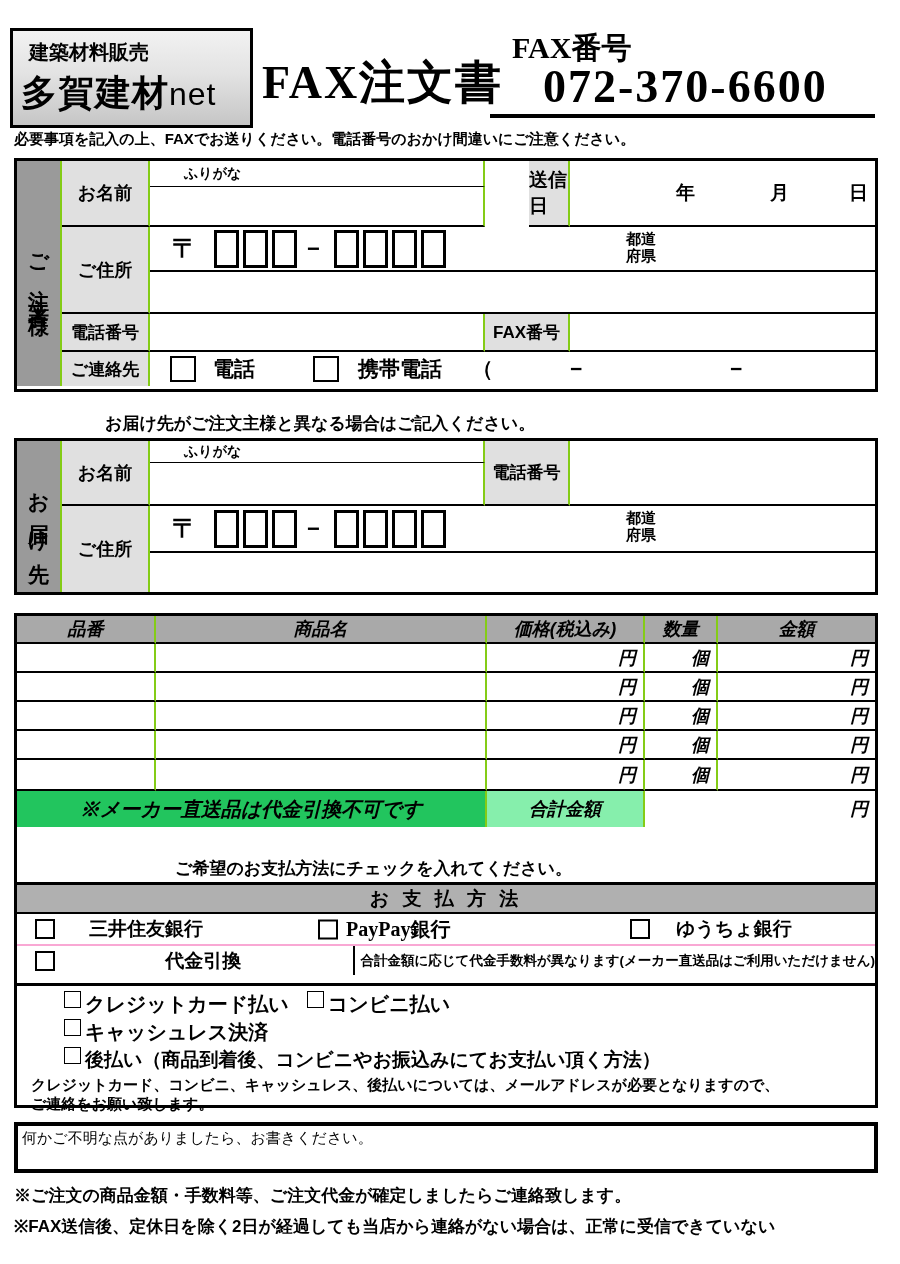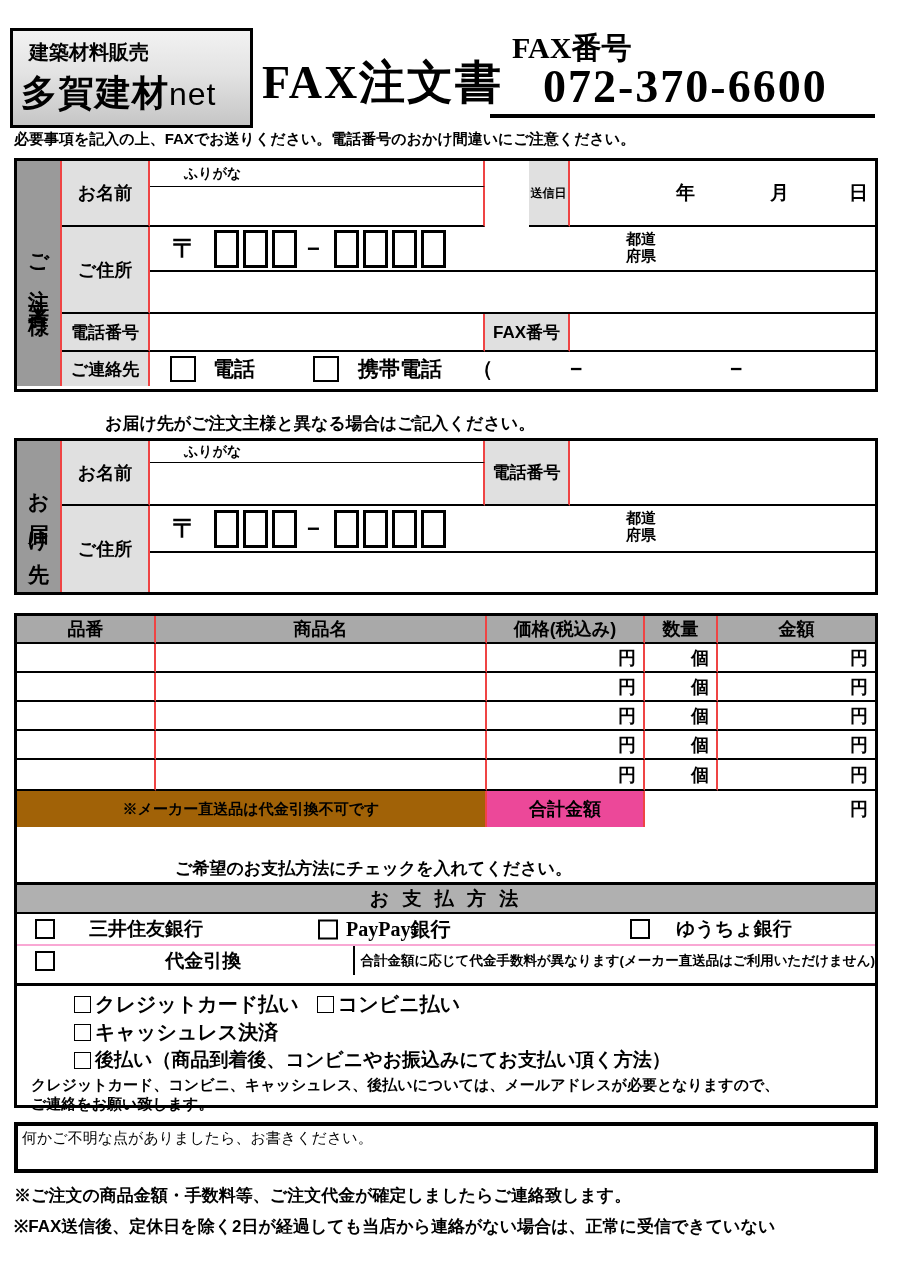--- a/index.html
+++ b/index.html
@@ -18,21 +18,21 @@
   .title{left:262px;top:52px;font-size:46px;font-weight:bold;font-family:"Liberation Serif",serif;letter-spacing:2px;}
   .fax-label-hdr{left:512px;top:28px;font-size:30px;font-weight:bold;font-family:"Liberation Serif",serif;}
   .fax-number{left:543px;top:60px;font-size:46px;font-weight:bold;font-family:"Liberation Serif",serif;letter-spacing:2px;}
   .fax-underline{left:490px;top:114px;width:385px;height:4px;background:#000;}
 
   .instruction{left:14px;top:130px;font-size:15px;font-weight:bold;}
 
   
   .grid{display:grid;border:3px solid #000;box-sizing:border-box;background:#fff;}
   .cell{display:flex;align-items:center;justify-content:center;box-sizing:border-box;position:relative;min-width:0;min-height:0;}
-  .br{border-right:2px solid #ef4444;}
+  .br{border-right:2px solid #84cc16;}
   .bb{border-bottom:2px solid #000;}
   .bb1{border-bottom:1px solid #000;}
   .glabel{background:#e0e0e0;font-weight:bold;font-size:18px;}
   .vlabel{background:#9a9a9a;writing-mode:vertical-rl;text-orientation:upright;
           font-weight:bold;font-size:21px;letter-spacing:9px;display:flex;align-items:center;justify-content:center;}
 
   .t1{left:14px;top:158px;width:864px;height:234px;
       grid-template-columns:45px 88px 335px 85px 305px;
       grid-template-rows:26px 40px 45px 42px 38px 34px;}
   .t2{left:14px;top:438px;width:864px;height:157px;
@@ -51,41 +51,41 @@
   .contact-item{position:absolute;top:50%;transform:translateY(-50%);font-size:21px;font-weight:bold;white-space:nowrap;}
   .cb26{width:26px;height:26px;}
 
   
   .cap2{left:105px;top:412px;font-size:17px;font-weight:bold;}
   .cap3{left:175px;top:857px;font-size:17px;font-weight:bold;}
 
   
   .tp{left:14px;top:613px;width:864px;height:273px;
       grid-template-columns:139px 331px 158px 73px 157px;
-      grid-template-rows:28px 29px 29px 29px 29px 31px 36px;}
+      grid-template-rows:28px 29px 29px 29px 29px 31px 36px;font-style:italic;}
   .phead{background:#a9a9a9;font-weight:bold;font-size:18px;}
   .unit{justify-content:flex-end;padding-right:7px;font-size:18px;font-weight:bold;}
-  .note-cell{background:#a16207;font-weight:bold;font-size:15px;}
-  .total-cell{background:#ec4899;font-weight:bold;font-size:18px;}
+  .note-cell{background:#22c55e;font-weight:bold;font-size:20px;}
+  .total-cell{background:#86efac;font-weight:bold;font-size:18px;}
 
   
   .pay{left:14px;top:882px;width:864px;height:108px;border:3px solid #000;box-sizing:border-box;background:#fff;}
   .pay-head{height:27px;background:#b0b0b0;display:flex;align-items:center;justify-content:center;
             font-weight:bold;font-size:19px;letter-spacing:4px;}
   .pay-r1{height:30px;border-top:2px solid #000;position:relative;}
   .pay-group{position:absolute;top:50%;transform:translateY(-50%);display:flex;align-items:center;font-size:19px;font-weight:bold;white-space:nowrap;}
   .pay-r2{height:29px;border-top:2px solid #f9a8d4;display:flex;}
   .cod-cell{width:349px;border-right:2px solid #000;box-sizing:border-box;position:relative;
             display:flex;align-items:center;justify-content:center;padding-left:36px;
             font-size:19px;font-weight:bold;}
   .cod-note{flex:1;display:flex;align-items:center;padding-left:5px;font-size:13.5px;font-weight:bold;white-space:nowrap;}
 
   
   .opts{left:14px;top:983px;width:864px;height:125px;border:3px solid #000;box-sizing:border-box;background:#fff;}
-  .opt-line{position:absolute;left:10px;display:flex;align-items:center;font-size:20px;font-weight:bold;
+  .opt-line{position:absolute;left:0;display:flex;font-size:20px;font-weight:bold;
             font-family:"Liberation Serif",serif;white-space:nowrap;padding-left:47px;}
   .opt-cb{display:inline-block;width:17px;height:17px;border:1.5px solid #000;box-sizing:border-box;margin-right:4px;background:#fff;}
   .opt-note{position:absolute;left:14px;font-size:15px;font-weight:bold;font-family:"Liberation Serif",serif;white-space:nowrap;}
 
   
   .comment{left:14px;top:1122px;width:864px;height:51px;border:4px solid #000;box-sizing:border-box;background:#fff;}
   .comment-label{position:absolute;left:4px;top:3px;font-size:15px;font-family:"Liberation Serif",serif;}
 
   .fnote{font-size:17px;font-weight:bold;white-space:nowrap;}
 </style>
@@ -102,21 +102,21 @@
   <div class="abs fax-label-hdr">FAX番号</div>
   <div class="abs fax-number">072-370-6600</div>
   <div class="abs fax-underline"></div>
   <div class="abs instruction">必要事項を記入の上、FAXでお送りください。電話番号のおかけ間違いにご注意ください。</div>
 
   <div class="abs grid t1">
     <div class="cell vlabel br" style="grid-area:1/1/7/2;">ご注文者様</div>
     <div class="cell glabel br bb" style="grid-area:1/2/3/3;">お名前</div>
     <div class="cell furi br bb1" style="grid-area:1/3/2/4;">ふりがな</div>
     <div class="cell br bb" style="grid-area:2/3/3/4;"></div>
-    <div class="cell glabel br bb" style="grid-area:1/4/3/5;font-size:12px;margin-left:44px;">送信日</div>
+    <div class="cell glabel br bb" style="grid-area:1/4/3/5;font-size:19px;margin-left:44px;">送信日</div>
     <div class="cell datecell bb" style="grid-area:1/5/3/6;">
       <span style="margin-right:75px;">年</span>
       <span style="margin-right:60px;">月</span>
       <span style="margin-right:7px;">日</span>
     </div>
     <div class="cell glabel br bb" style="grid-area:3/2/5/3;">ご住所</div>
     <div class="cell postal bb" style="grid-area:3/3/4/6;">
       <span class="pmark">〒</span>
       <span class="pbox first"></span>
         <span class="pbox"></span>

